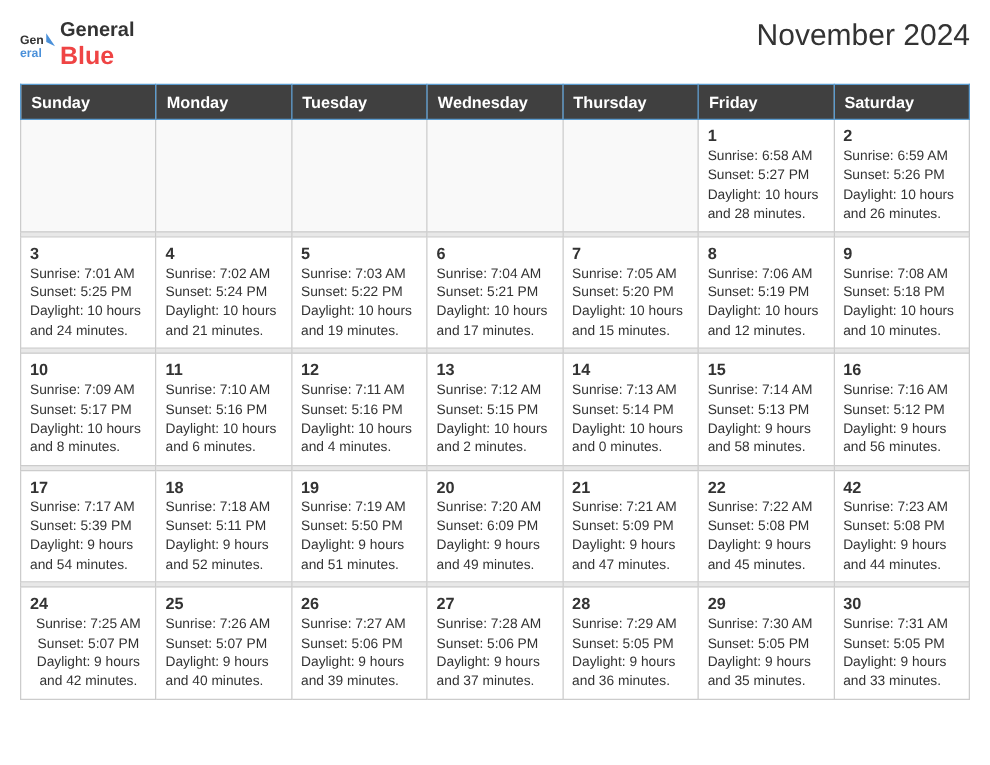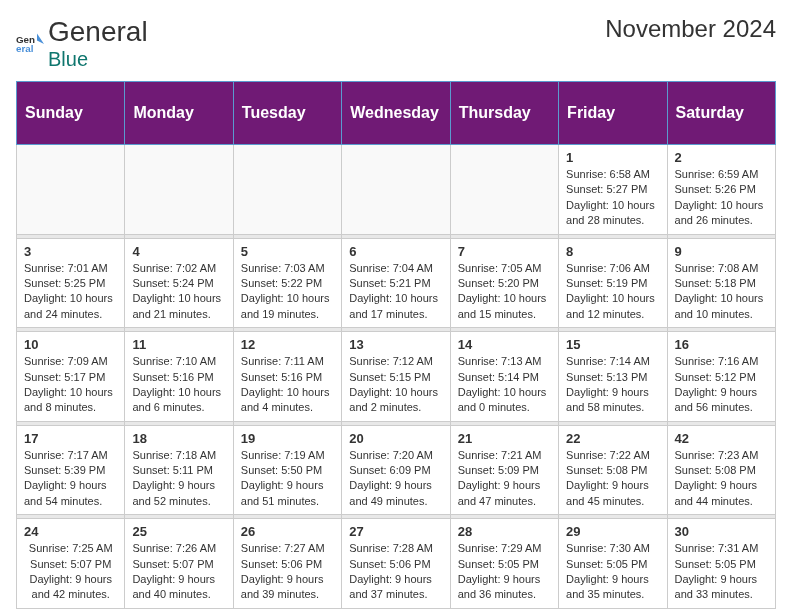--- a/index.html
+++ b/index.html
@@ -37,25 +37,25 @@
     .location-title {
       font-size: 16px;
       color: #555;
     }
     .calendar {
       width: 100%;
       border-collapse: collapse;
       border: 1px solid #ccc;
     }
     .calendar th {
-      background-color: #701a75;
+      background-color: #404040;
       color: #fff;
       text-align: left;
-      padding: 22px 8px;
-      font-size: 16px;
+      padding: 6px 8px;
+      font-size: 13px;
       font-weight: bold;
       border: 1px solid #5a9bcf;
     }
     .calendar td {
       vertical-align: top;
       padding: 5px 7px;
       border: 1px solid #ccc;
       width: calc(100% / 7);
       font-size: 11px;
       color: #333;
@@ -83,22 +83,22 @@
 
 <div class="header">
   <div class="logo">
     <svg class="logo-icon" viewBox="0 0 40 40" xmlns="http://www.w3.org/2000/svg">
       <text y="18" font-size="14" font-weight="bold" fill="#333">Gen</text>
       <text y="32" font-size="14" font-weight="bold" fill="#4a90d9">eral</text>
       <polygon points="30,5 40,20 30,15" fill="#4a90d9"></polygon>
     </svg>
     <div>
       <div>
-        <span style="font-size:28px;font-weight:normal;color:#333;">General</span><br>
-        <span style="font-size:20px;font-weight:normal;color:#0f766e;">Blue</span>
+        <span style="font-size:16px;font-weight:bold;color:#333;">General</span><br>
+        <span style="font-size:20px;font-weight:bold;color:#ef4444;">Blue</span>
       </div>
     </div>
   </div>
   <div class="title-block">
     <div class="month-title">November 2024</div>
   </div>
 </div>
 
 <table class="calendar">
   <thead>

